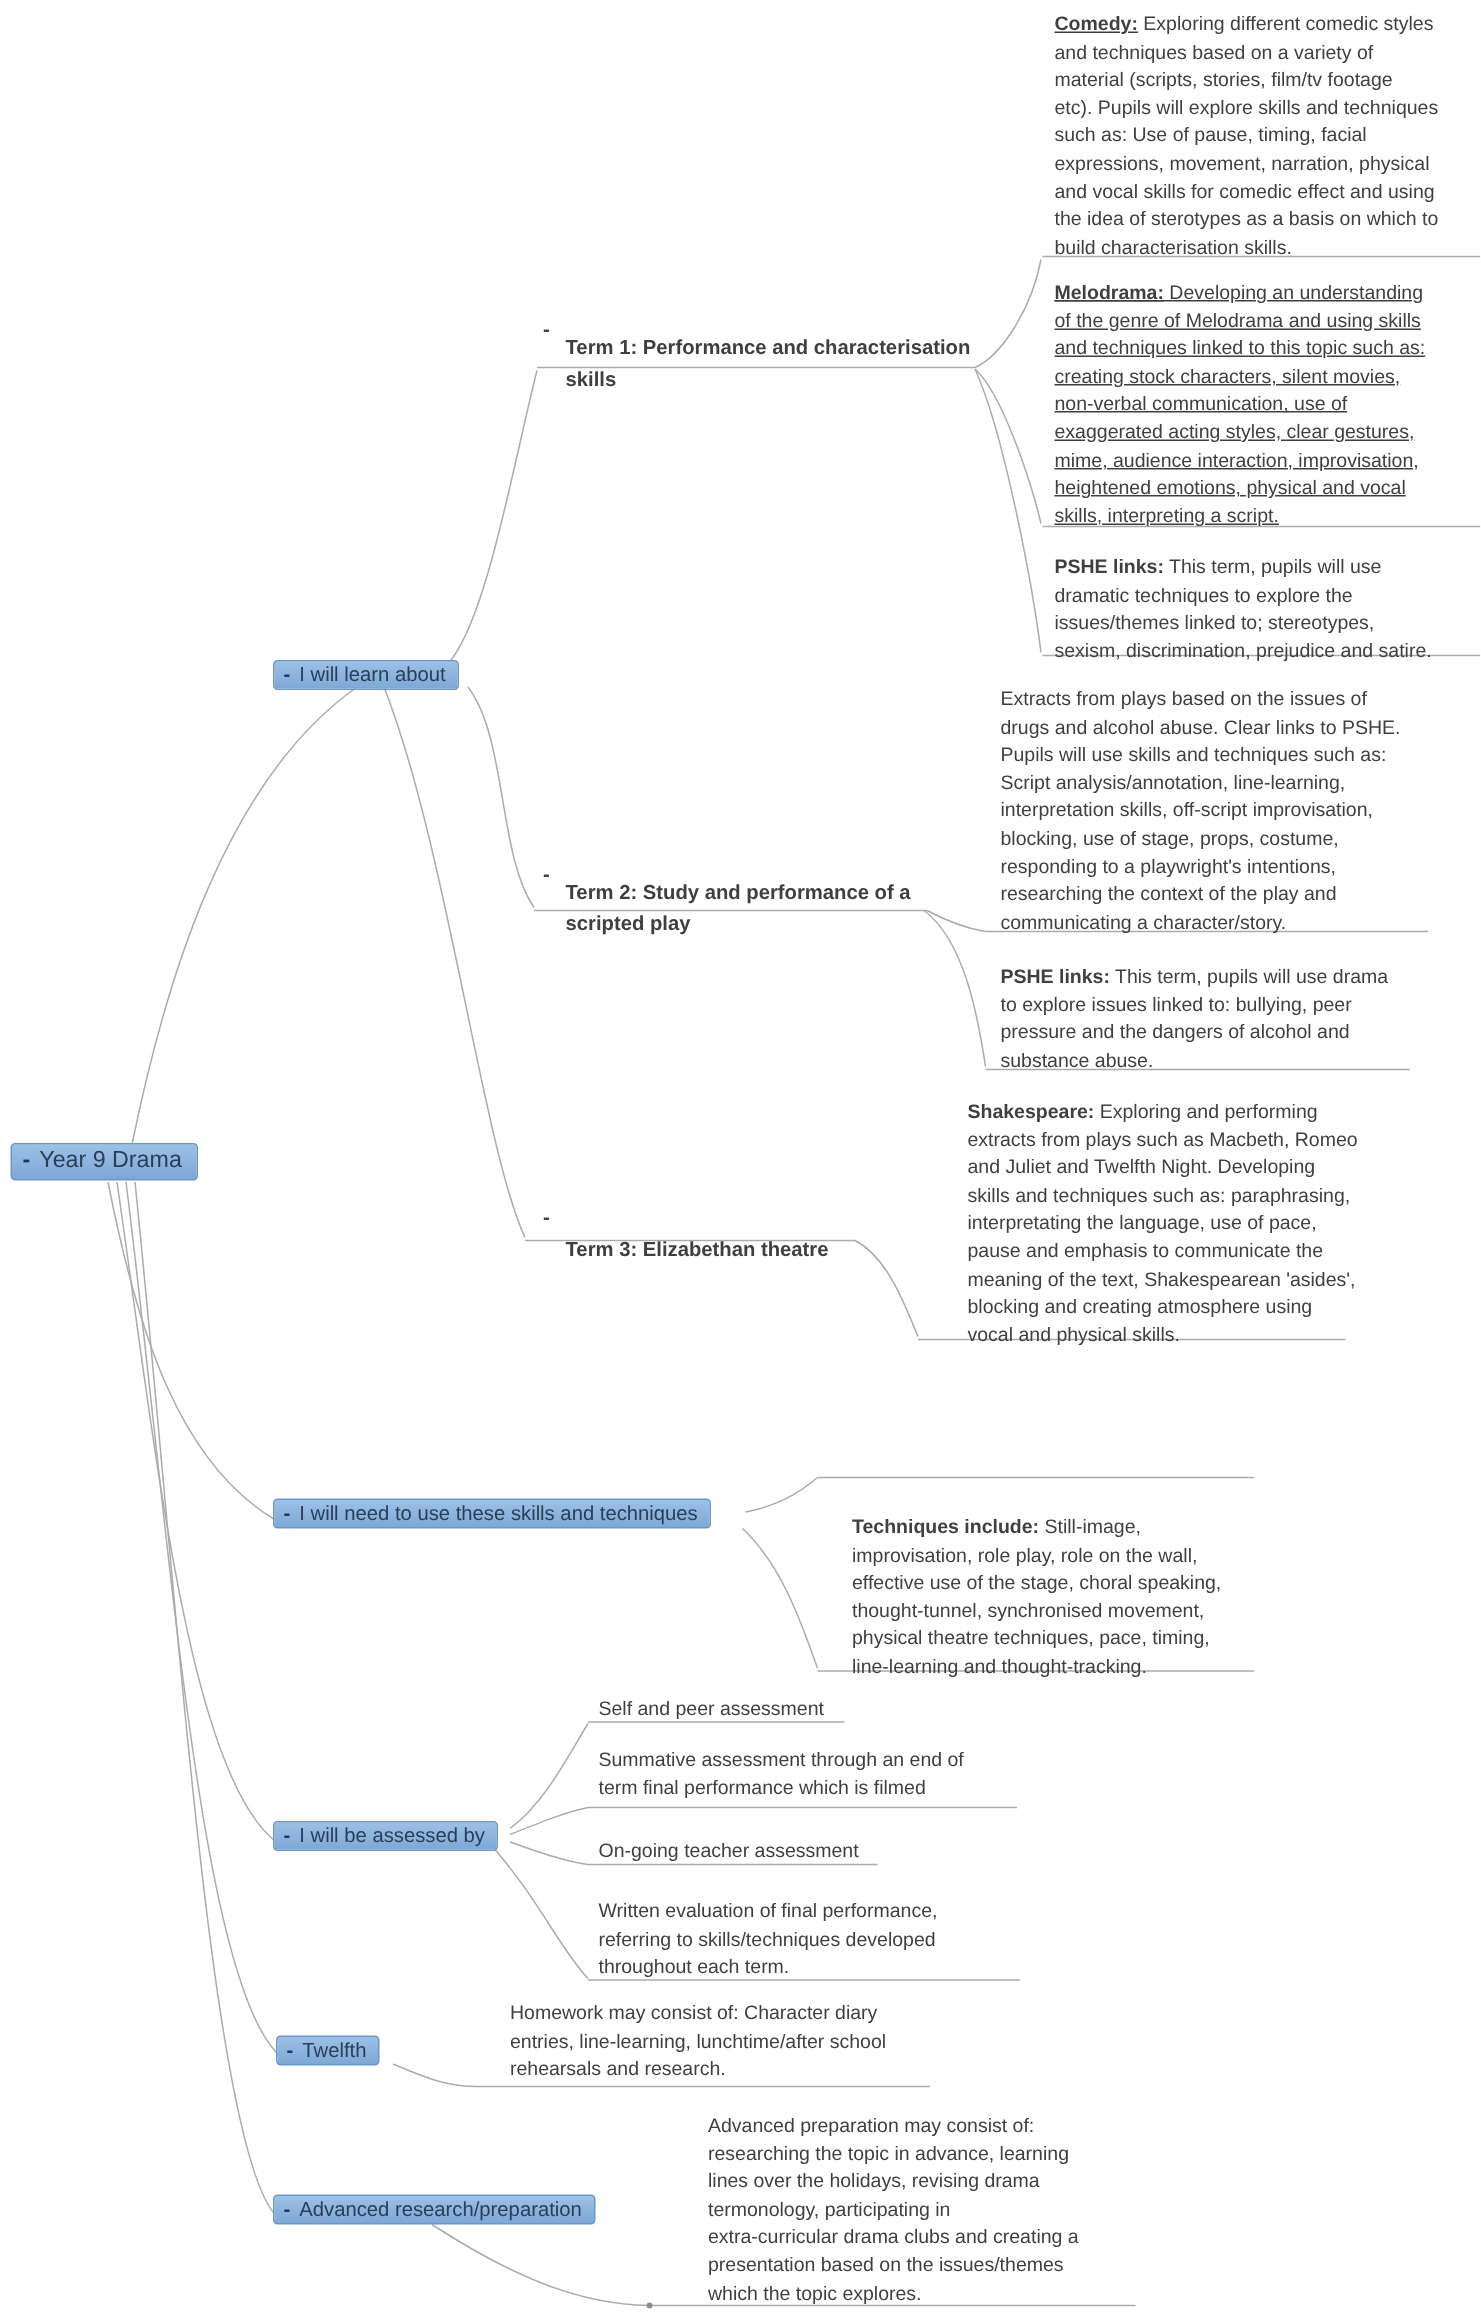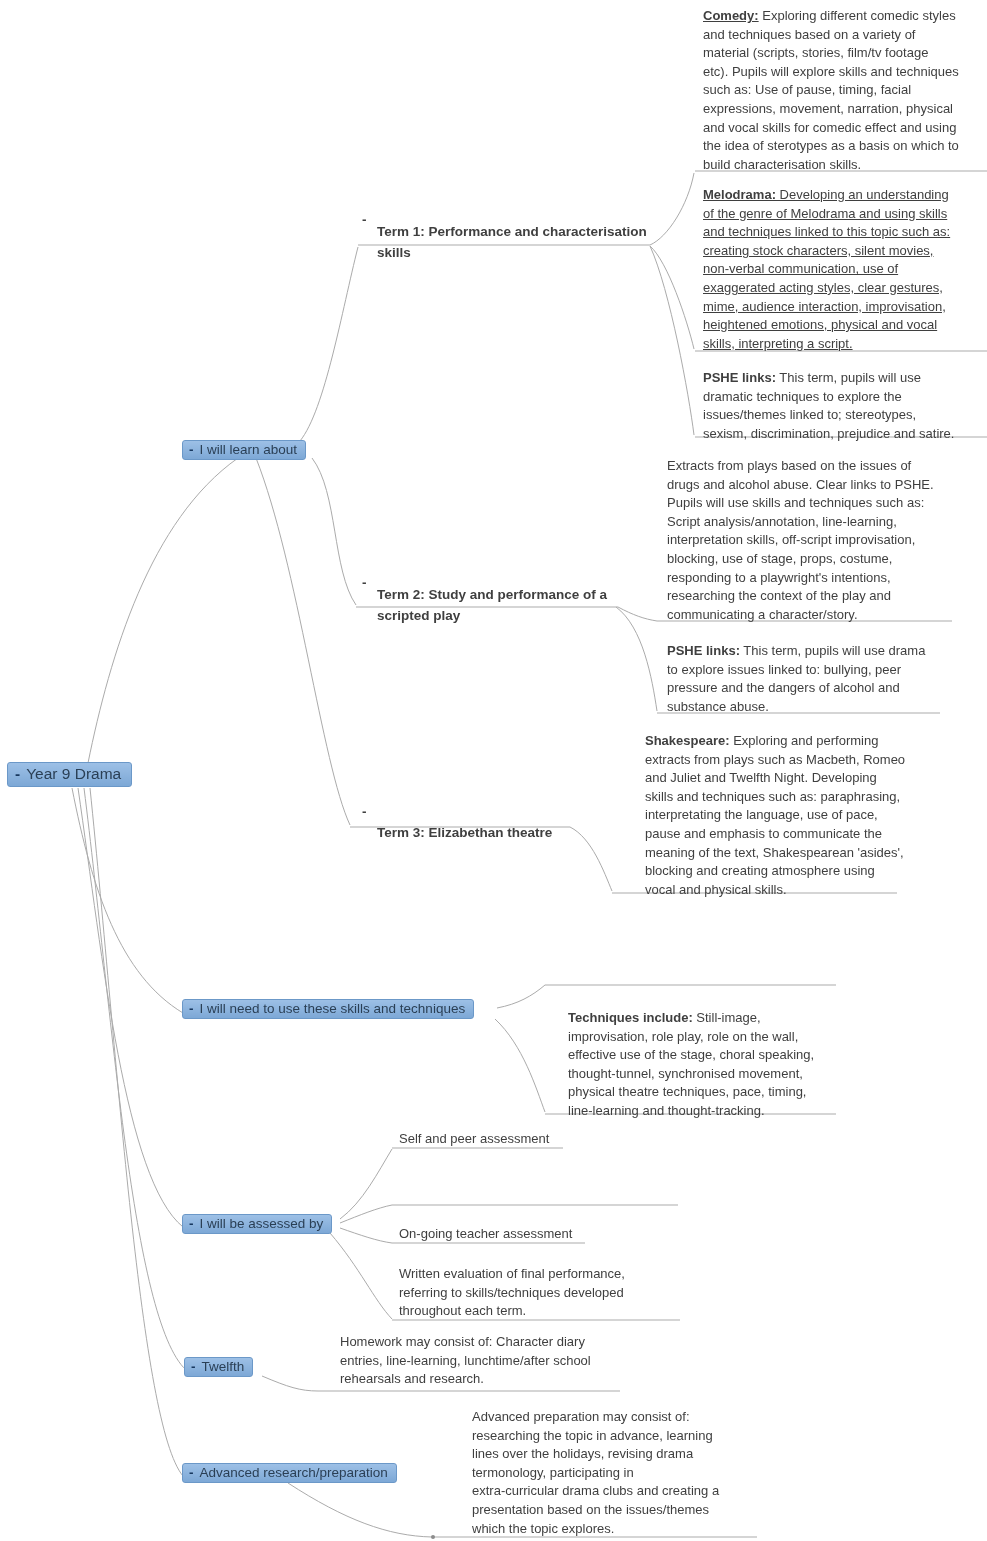--- a/index.html
+++ b/index.html
@@ -200,20 +200,22 @@
 
   <div class="note" style="left:556px;top:1009px;margin-left:12px;"><span class="lead">Techniques include:</span><span> Still-image,
 improvisation, role play, role on the wall,
 effective use of the stage, choral speaking,
 thought-tunnel, synchronised movement,
 physical theatre techniques, pace, timing,
 line-learning and thought-tracking.</span></div>
 
   <div class="note" style="left:399px;top:1130px;"><span>Self and peer assessment</span></div>
 
+  <div class="note" style="left:399px;top:1164px;"><span>Summative assessment through an end of
+term final performance which is filmed</span></div>
 
   <div class="note" style="left:399px;top:1225px;"><span>On-going teacher assessment</span></div>
 
   <div class="note" style="left:399px;top:1265px;"><span>Written evaluation of final performance,
 referring to skills/techniques developed
 throughout each term.</span></div>
 
   <div class="note" style="left:340px;top:1333px;"><span>Homework may consist of: Character diary
 entries, line-learning, lunchtime/after school
 rehearsals and research.</span></div>

